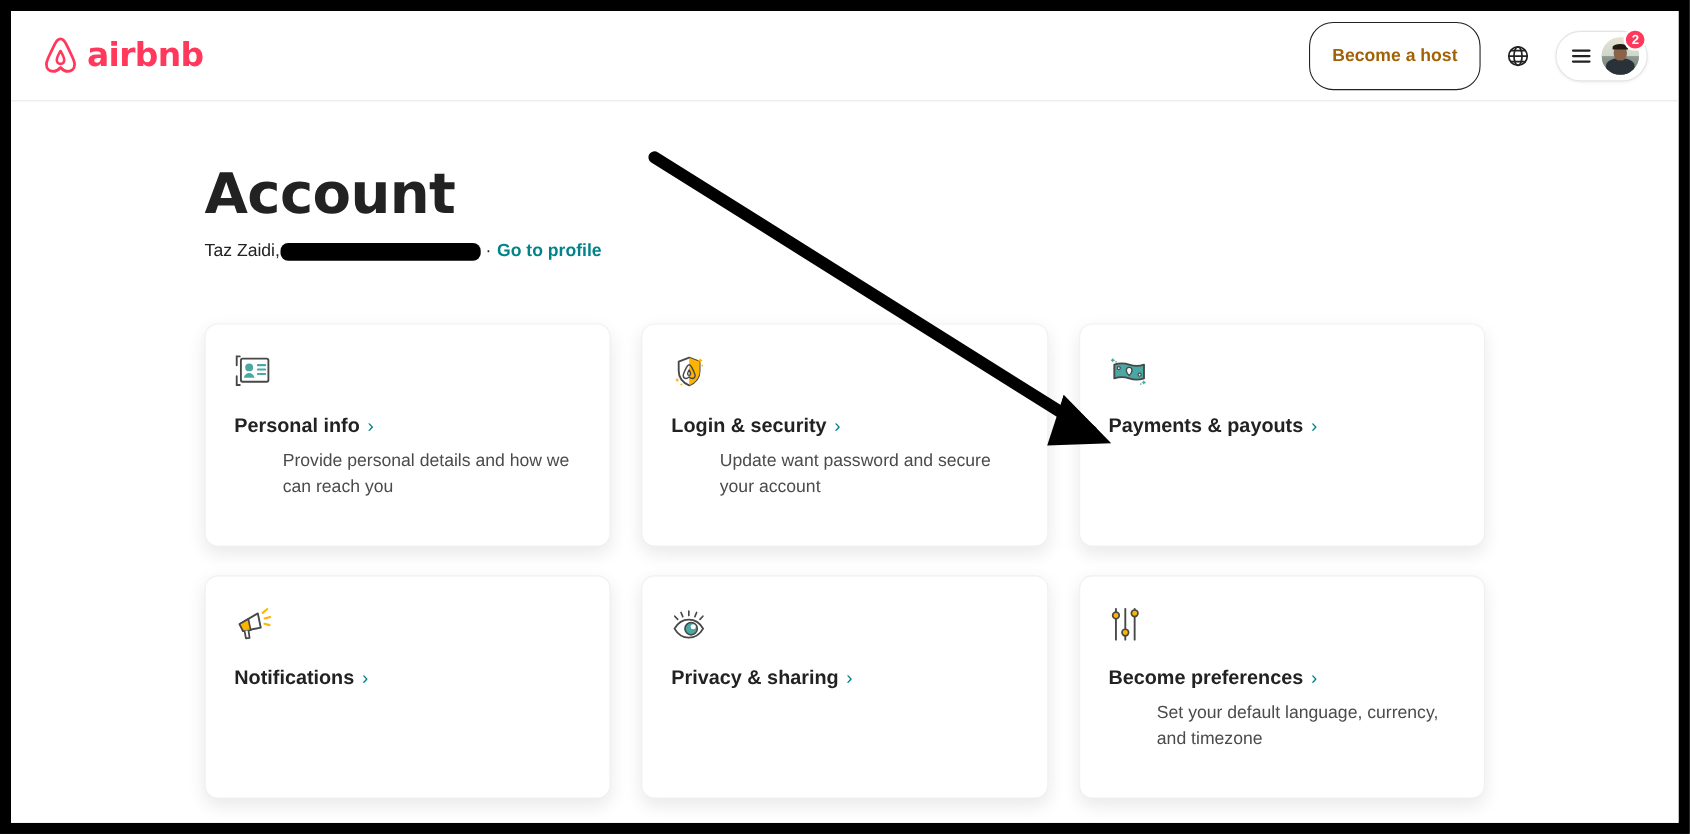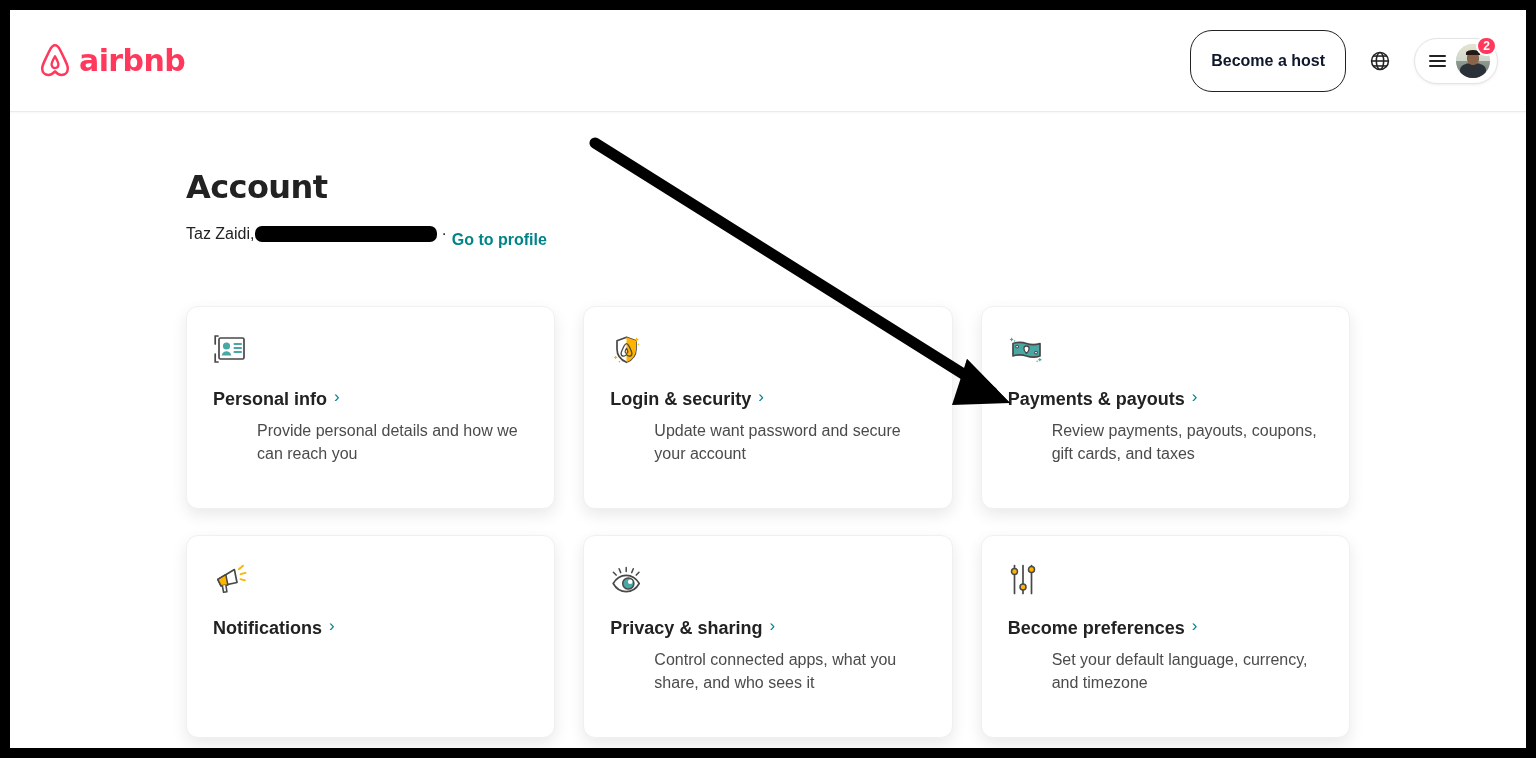--- a/index.html
+++ b/index.html
@@ -19,21 +19,21 @@
     top: 10px;
     width: 1516px;
     height: 738px;
     background: #ffffff;
     overflow: hidden;
   }
 
   
   #header {
     position: relative;
-    height: 102px;
+    height: 82px;
     background: #ffffff;
     display: flex;
     align-items: center;
     padding: 0 28px 0 20px;
     border-bottom: 1px solid #ebebeb;
     box-shadow: 0 1px 2px rgba(0,0,0,0.04);
     z-index: 5;
   }
 
   #logo {
@@ -59,21 +59,21 @@
     gap: 16px;
   }
 
   #become-host {
     border: 1px solid #222222;
     border-radius: 22px;
     background: #ffffff;
     padding: 21px 20px;
     font-size: 16px;
     font-weight: 700;
-    color: #0f172a;
+    color: #a16207;
     cursor: pointer;
     font-family: "Liberation Sans", sans-serif;
     white-space: nowrap;
   }
 
   #globe-btn {
     width: 36px; height: 36px;
     display: flex; align-items: center; justify-content: center;
     border-radius: 50%;
     cursor: pointer;
@@ -134,21 +134,21 @@
     height: 658px;
     padding: 0;
   }
   #inner {
     width: 1164px;
     margin: 0 auto;
     padding-top: 58px;
   }
 
   #page-title {
-    font-size: 32px;
+    font-size: 51px;
     font-weight: 700;
     color: #222222;
     letter-spacing: -0.6px;
     line-height: 1.1;
     font-family: "DejaVu Sans", sans-serif;
   }
 
   #subline {
     margin-top: 12px;
     font-size: 16px;
@@ -166,21 +166,20 @@
     margin: 0 0 0 1px;
     vertical-align: middle;
   }
   #dot-sep { margin: 0 5px 0 4px; color:#222; }
   #go-profile {
     color: #008489;
     font-weight: 600;
     text-decoration: none;
     cursor: pointer;
     font-size: 16px;
-    margin-top: 12px;
   }
 
   
   #grid {
     margin-top: 54px;
     display: grid;
     grid-template-columns: repeat(3, 1fr);
     gap: 26px 28px;
   }
 
@@ -200,21 +199,21 @@
     align-items: flex-start;
     margin-bottom: 20px;
   }
   .card-icon svg { display:block; }
 
   .card-title {
     font-size: 18px;
     font-weight: 700;
     color: #222222;
     display: flex;
-    align-items: flex-start;
+    align-items: center;
     gap: 7px;
     margin-bottom: 10px;
     line-height: 1.25;
   }
   .chev {
     color: #008489;
     font-size: 17px;
     font-weight: 400;
     line-height: 1;
     display: inline-block;
@@ -350,21 +349,20 @@
               <path d="M3.6 4.3v2.4M2.5 5.5h2.3" stroke="#4aa8a4" stroke-width="1.2" stroke-linecap="round"></path>
               <path d="M31.8 24.6v2.2M30.8 25.7h2.2" stroke="#4aa8a4" stroke-width="1.2" stroke-linecap="round"></path>
               <circle cx="6.6" cy="7.0" r=".75" fill="#4aa8a4"></circle>
               <circle cx="29.1" cy="27.2" r=".75" fill="#4aa8a4"></circle>
             </svg>
           </div>
           <div class="card-title">
             <span>Payments &amp; payouts</span>
             <span class="chev">›</span>
           </div>
-          <div class="card-desc">Review payments, payouts, coupons, gift cards, and taxes</div>
         </div>
 
         <div class="card">
           <div class="card-icon">
             <svg width="34" height="32" viewBox="0 0 34 32">
               <path d="M4.8 16.4 21.4 6.6l2.6 12.9L8 22.8z" fill="#fff" stroke="#484848" stroke-width="1.7" stroke-linejoin="round"></path>
               <path d="M4.8 16.4 12.8 11.7l2.1 10.3-6.9.8z" fill="#FFB400"></path>
               <path d="M4.8 16.4 12.8 11.7l2.1 10.3-6.9.8z" fill="none" stroke="#484848" stroke-width="1.5" stroke-linejoin="round"></path>
               <path d="M9.3 22.5 10.6 29.3 13.9 28.8 12.9 22.1" fill="#fff" stroke="#484848" stroke-width="1.6" stroke-linejoin="round"></path>
               <path d="M25.8 6.2 30 2.7M27.6 11.2 32.6 9.9M27.4 16.1 32 17.3" stroke="#FFB400" stroke-width="1.9" stroke-linecap="round"></path>
@@ -382,21 +380,20 @@
               <path d="M3.2 20.5c3-5.3 7.8-8.2 13-8.2s10 2.9 13 8.2c-3 5.3-7.8 8.2-13 8.2s-10-2.9-13-8.2z" fill="#fff" stroke="#484848" stroke-width="1.7" stroke-linejoin="round"></path>
               <circle cx="18.3" cy="20.5" r="5.6" fill="#4aa8a4" stroke="#484848" stroke-width="1.5"></circle>
               <circle cx="20.2" cy="18.8" r="2.3" fill="#fff"></circle>
               <path d="M16.2 8.6V4.5M10.7 9.6 9.1 5.8M21.7 9.6 23.3 5.8M6.1 12.1 3.4 9.2M26.3 12.1 29 9.2" stroke="#484848" stroke-width="1.5" stroke-linecap="round"></path>
             </svg>
           </div>
           <div class="card-title">
             <span>Privacy &amp; sharing</span>
             <span class="chev">›</span>
           </div>
-          <div class="card-desc">Control connected apps, what you share, and who sees it</div>
         </div>
 
         <div class="card">
           <div class="card-icon">
             <svg width="30" height="33" viewBox="0 0 30 33">
               <line x1="6.5" y1="2.5" x2="6.5" y2="30.5" stroke="#484848" stroke-width="1.7" stroke-linecap="round"></line>
               <line x1="15" y1="2.5" x2="15" y2="30.5" stroke="#484848" stroke-width="1.7" stroke-linecap="round"></line>
               <line x1="23.5" y1="2.5" x2="23.5" y2="30.5" stroke="#484848" stroke-width="1.7" stroke-linecap="round"></line>
               <circle cx="6.5" cy="8.5" r="3" fill="#FFB400" stroke="#484848" stroke-width="1.5"></circle>
               <circle cx="15" cy="24" r="3" fill="#FFB400" stroke="#484848" stroke-width="1.5"></circle>

